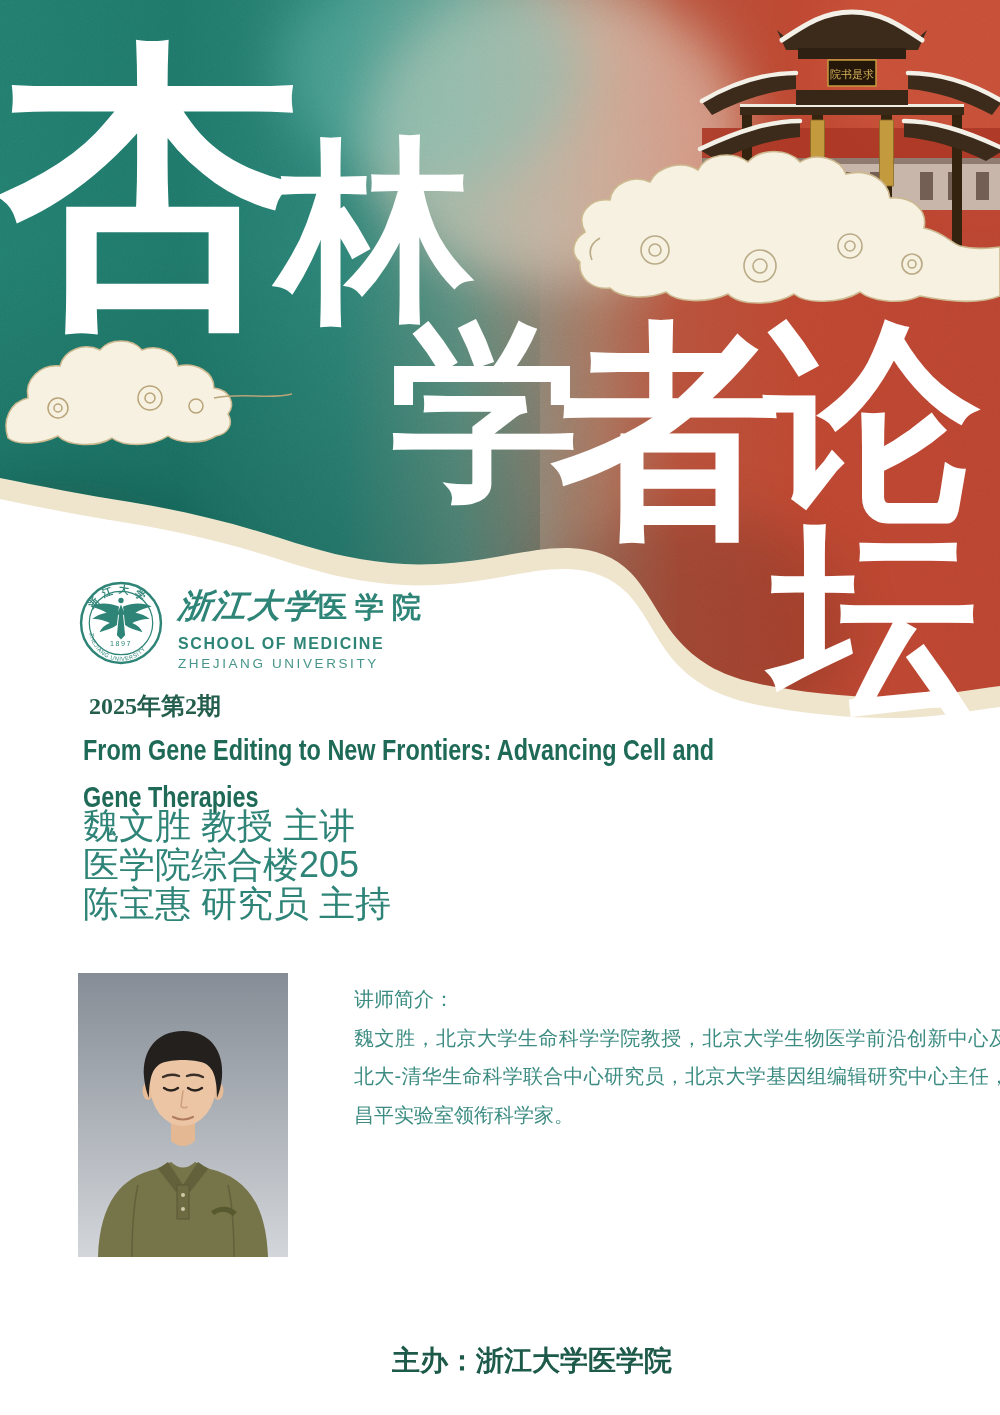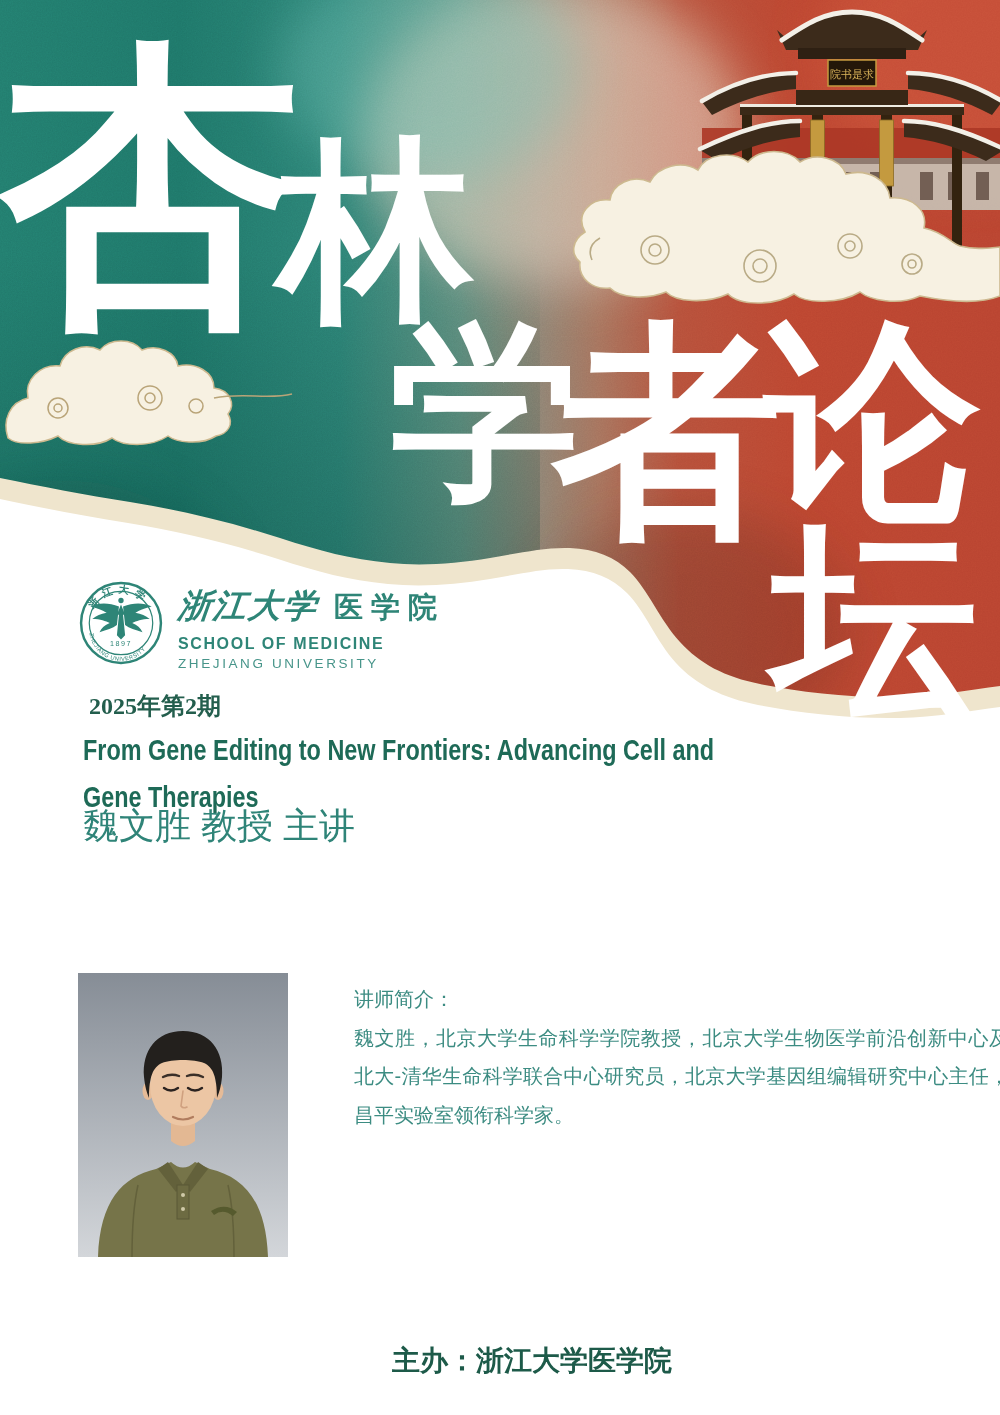--- a/index.html
+++ b/index.html
@@ -8,21 +8,21 @@
 
   .banner{position:absolute;left:0;top:0;}
   .banner-char{font-family:"Liberation Serif","DejaVu Serif",serif;font-weight:600;fill:#ffffff;}
 
   .logo{position:absolute;left:78px;top:580px;display:flex;align-items:flex-start;gap:14px;}
   .logo-textcol{padding-top:4px;}
   .logo-line1{display:flex;align-items:baseline;color:#2e8577;}
   .logo-script{font-family:"Liberation Serif","DejaVu Serif",serif;font-style:italic;font-weight:700;
                font-size:33px;letter-spacing:2px;transform:skewX(-6deg);}
   .logo-school{font-family:Liberation Mono, monospace;font-weight:700;font-size:29px;
-               letter-spacing:8px;margin-left:16px;}
+               letter-spacing:8px;margin-left:0;}
   .logo-en1{color:#2e8577;font-weight:700;font-size:16px;letter-spacing:1.6px;margin-top:6px;}
   .logo-en2{color:#47958a;font-weight:400;font-size:13.5px;letter-spacing:2.6px;margin-top:3px;}
 
   .issue{position:absolute;left:89px;top:690px;font-family:"Liberation Serif","DejaVu Serif",serif;
          font-weight:600;font-size:24px;color:#235e4d;}
   .title{position:absolute;left:83px;top:726px;width:840px;margin:0;
          font-size:30px;font-weight:700;line-height:47px;color:#1e6a57;letter-spacing:0;
          transform:scaleX(0.78);transform-origin:left top;}
   .details{position:absolute;left:83px;top:806px;color:#2f8478;font-size:36px;line-height:39px;}
   .photo{position:absolute;left:78px;top:973px;width:210px;height:284px;}
@@ -201,20 +201,22 @@
       <div class="logo-en2">ZHEJIANG UNIVERSITY</div>
     </div>
   </div>
 
   <div class="issue">2025年第2期</div>
 
   <h1 class="title">From Gene Editing to New Frontiers: Advancing Cell and Gene Therapies</h1>
 
   <div class="details">
     <div>魏文胜 教授 主讲</div>
+    <div>医学院综合楼205</div>
+    <div>陈宝惠 研究员 主持</div>
   </div>
 
   <div class="photo">
     <svg width="210" height="284" viewBox="0 0 210 284">
       <rect width="210" height="284" fill="url(#pg)"></rect>
 
       <path d="M20,284 C22,228 44,204 78,196 L93,189 Q105,200 117,189 L132,196 C166,204 188,228 190,284 Z" fill="#767449"></path>
       <path d="M60,212 C56,230 54,252 54,284" stroke="#63613b" stroke-width="1.5" fill="none"></path>
       <path d="M150,212 C154,230 156,252 156,284" stroke="#63613b" stroke-width="1.5" fill="none"></path>
 

